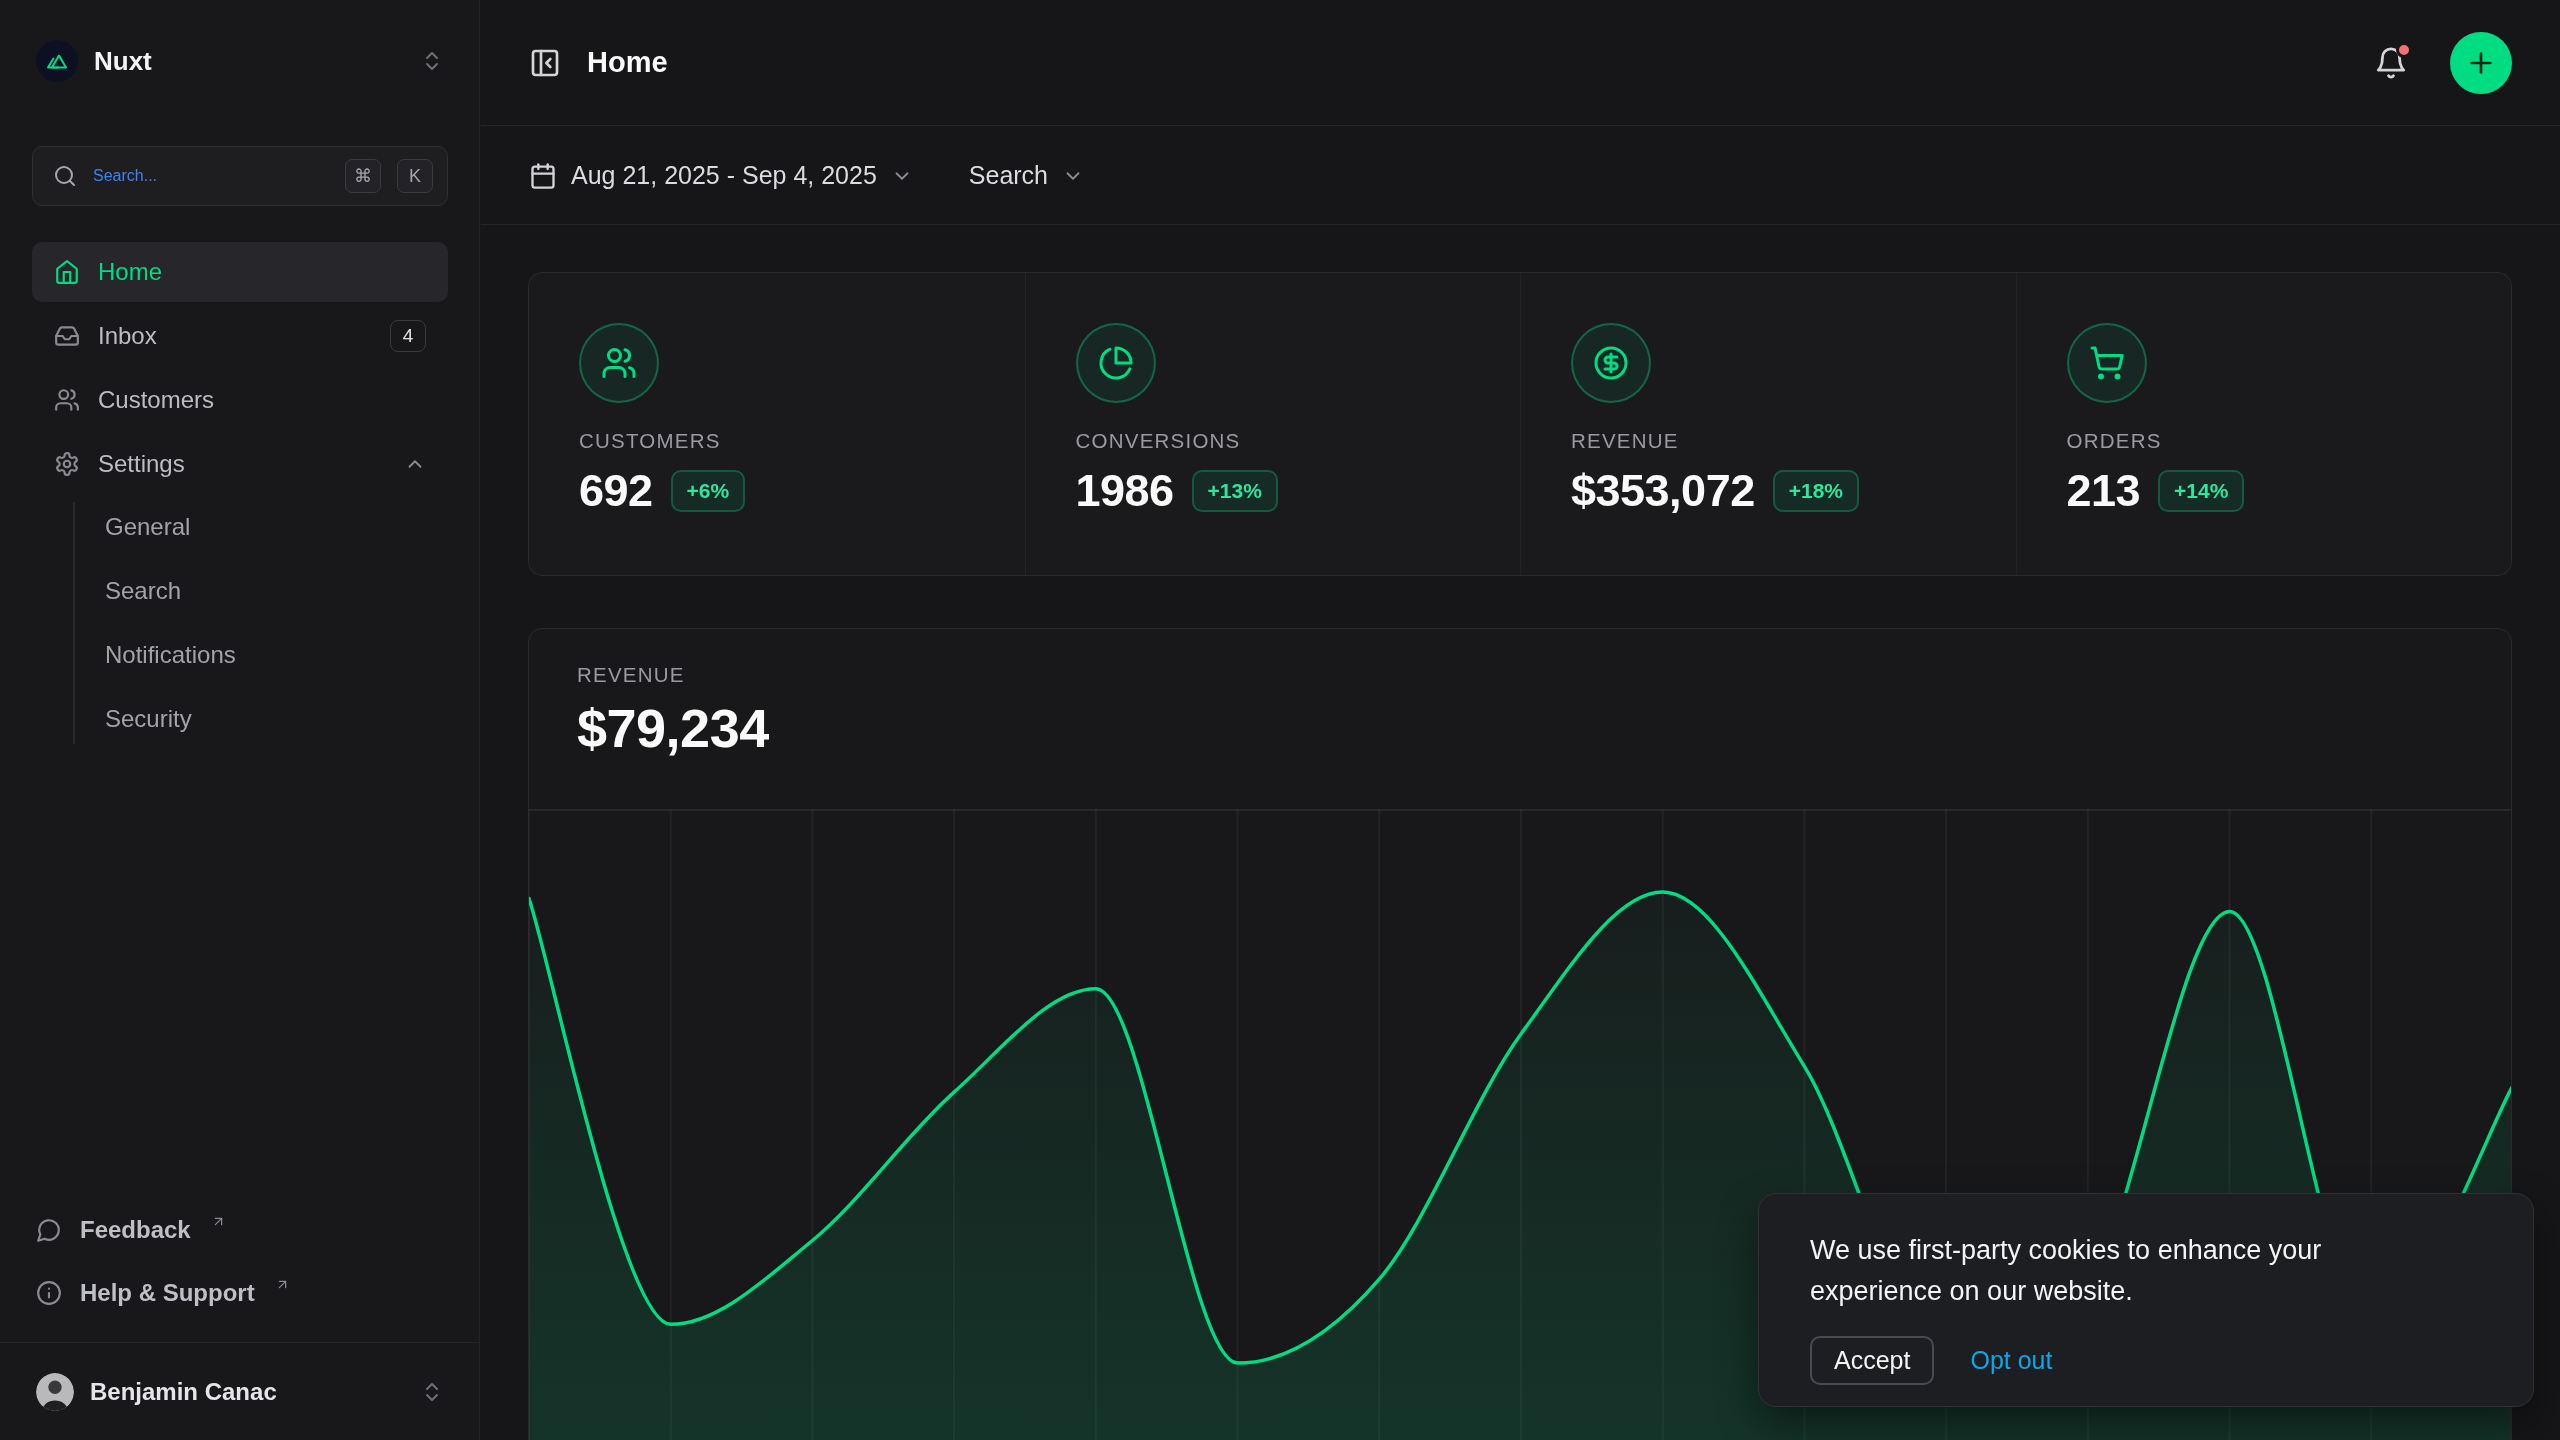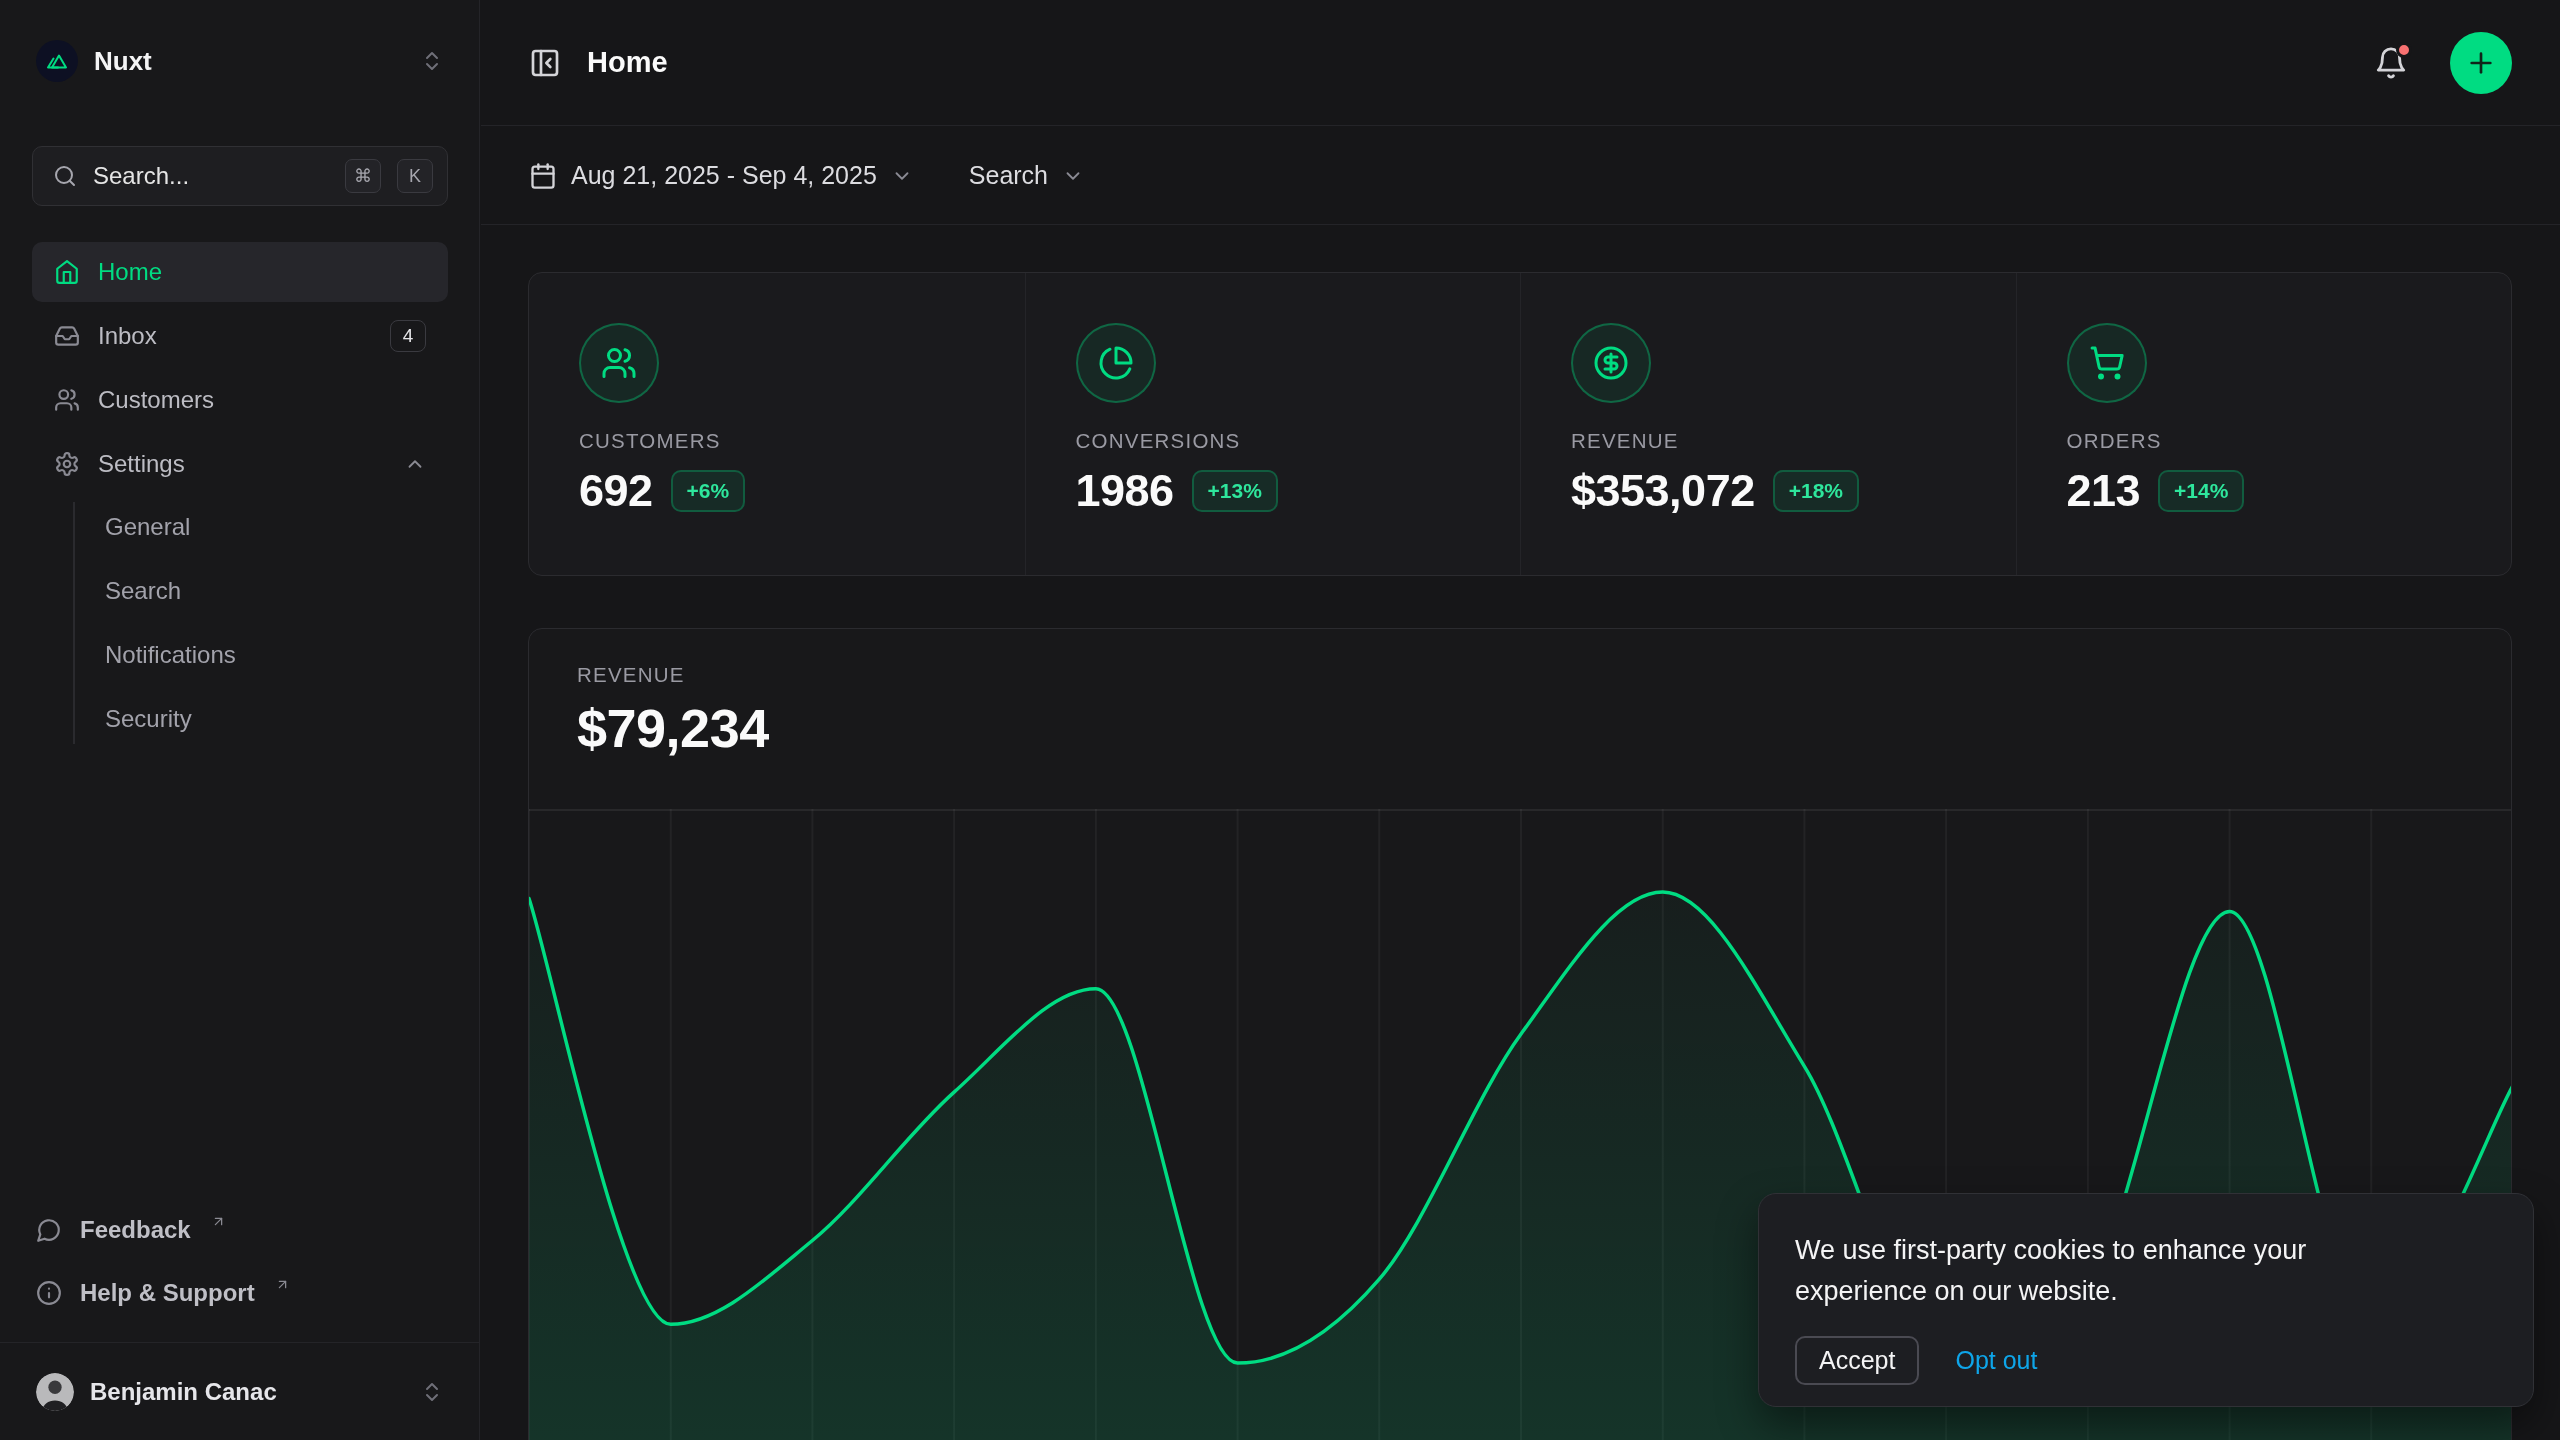--- a/index.html
+++ b/index.html
@@ -11,21 +11,21 @@
 
   
   .sidebar { position:absolute; left:0; top:0; width:480px; height:1440px; background:#18181a; border-right:1px solid #242428; }
   .ws-row { position:absolute; left:26px; top:32px; width:428px; height:58px; display:flex; align-items:center; gap:16px; padding:0 10px; border-radius:10px; cursor:pointer; }
   .ws-logo { width:42px; height:42px; border-radius:50%; background:#0d1023; display:flex; align-items:center; justify-content:center; color:#00dc82; flex:none; }
   .ws-name { font-size:26px; font-weight:700; color:#f4f4f5; flex:1; }
   .ws-caret { color:#6f6f78; }
 
   .search { position:absolute; left:32px; top:146px; width:416px; height:60px; background:#1e1e21; border:1px solid #303034; border-radius:10px; display:flex; align-items:center; gap:16px; padding:0 14px 0 20px; cursor:text; }
   .search .mag { color:#a6a6ae; flex:none; }
-  .search .ph { flex:1; font-size:24px; color:#e5e5e5; }
+  .search .ph { flex:1; font-size:16px; color:#3b82f6; }
   .kbd { min-width:36px; height:34px; padding:0 8px; border:1px solid #3a3a40; background:#232327; border-radius:7px; display:flex; align-items:center; justify-content:center; font-size:18px; color:#a6a6ae; }
 
   .nav { position:absolute; left:32px; top:242px; width:416px; }
   .nav-item { height:60px; margin-bottom:4px; border-radius:10px; display:flex; align-items:center; gap:18px; padding:0 22px; cursor:pointer; color:#bcbcc3; font-size:24px; }
   .nav-item .nico { color:#8a8a93; flex:none; }
   .nav-item.active { background:#26262b; color:#00dc82; }
   .nav-item.active .nico { color:#00dc82; }
   .nav-item .grow { flex:1; }
   .badge { min-width:36px; height:32px; padding:0 8px; border:1px solid #3a3a40; border-radius:8px; display:flex; align-items:center; justify-content:center; font-size:19px; color:#e4e4e7; }
   .nav-caret { color:#8a8a93; }
@@ -70,21 +70,21 @@
 
   
   .rev-card { position:absolute; left:528px; top:628px; width:1984px; height:932px; background:#18181a; border:1px solid #2b2b2f; border-radius:14px; overflow:hidden; }
   .rev-head { padding:34px 48px 0; }
   .rev-label { font-size:20.5px; letter-spacing:0.06em; color:#9a9aa3; }
   .rev-value { margin-top:10px; font-size:54px; font-weight:700; color:#fafafa; letter-spacing:-0.5px; }
   .chart-wrap { position:absolute; left:0; top:180px; width:1984px; height:752px; }
   .chart-wrap svg { width:100%; height:100%; display:block; }
 
   
-  .cookie { position:absolute; left:1758px; top:1193px; width:776px; height:214px; background:#1d1e22; border:1px solid #303136; border-radius:18px; padding:36px 40px 0 36px; box-shadow:0 18px 40px rgba(0,0,0,0.45); }
+  .cookie { position:absolute; left:1758px; top:1193px; width:776px; height:214px; background:#1d1e22; border:1px solid #303136; border-radius:18px; padding:36px 40px 0 51px; box-shadow:0 18px 40px rgba(0,0,0,0.45); }
   .cookie-msg { font-size:27px; line-height:41px; color:#f4f4f5; max-width:640px; }
   .cookie-actions { margin-top:24px; display:flex; align-items:center; gap:36px; }
   .accept-btn { background:transparent; border:2px solid #4a4a52; border-radius:10px; padding:8px 22px; font-size:25px; color:#f4f4f5; font-family:inherit; cursor:pointer; }
   .optout-btn { font-size:25px; color:#0ea5e9; cursor:pointer; }
 </style>
 </head>
 <body>
 
 <div id="app">
 

